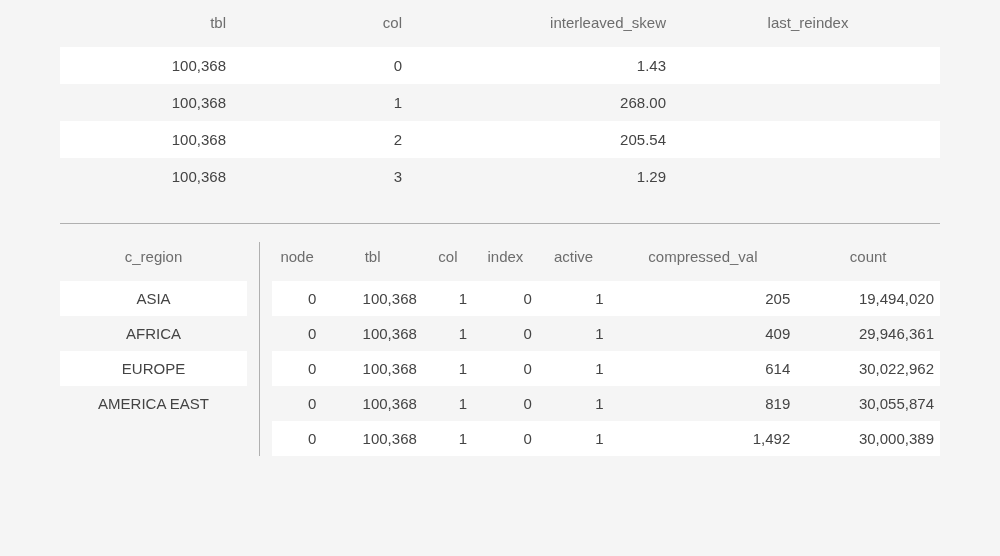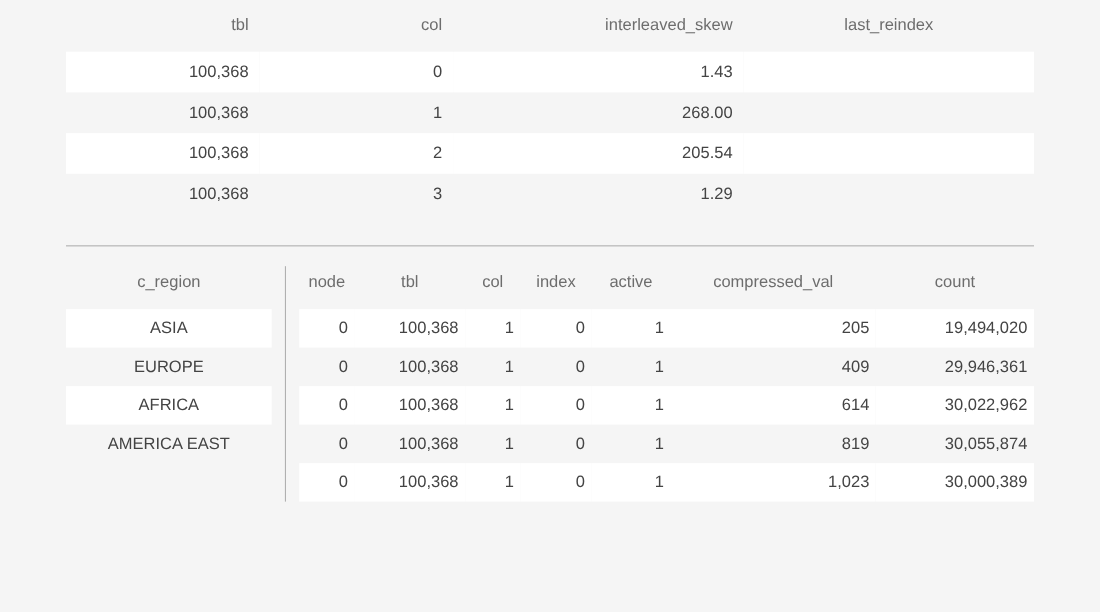--- a/index.html
+++ b/index.html
@@ -132,24 +132,24 @@
       <thead>
         <tr>
           <th>c_region</th>
         </tr>
       </thead>
       <tbody>
         <tr>
             <td>ASIA</td>
           </tr>
         <tr>
+            <td>AFRICA</td>
+          </tr>
+        <tr>
             <td>EUROPE</td>
-          </tr>
-        <tr>
-            <td>AFRICA</td>
           </tr>
         <tr>
             <td>AMERICA EAST</td>
           </tr>
       </tbody>
     </table>
   </div>
 
   <div class="right">
     <table class="right-table">
@@ -200,19 +200,19 @@
           <td>1</td>
           <td>819</td>
           <td>30,055,874</td>
         </tr>
         <tr>
           <td>0</td>
           <td>100,368</td>
           <td>1</td>
           <td>0</td>
           <td>1</td>
-          <td>1,023</td>
+          <td>1,492</td>
           <td>30,000,389</td>
         </tr>
       </tbody>
     </table>
   </div>
 </div>
 
 </body></html>

